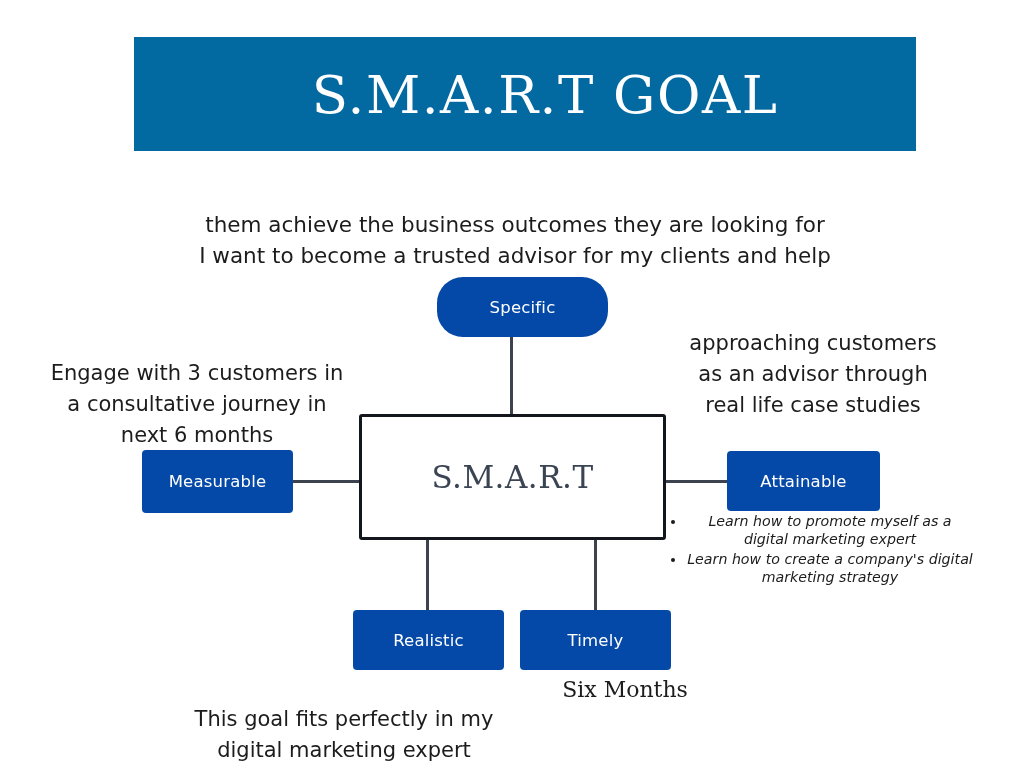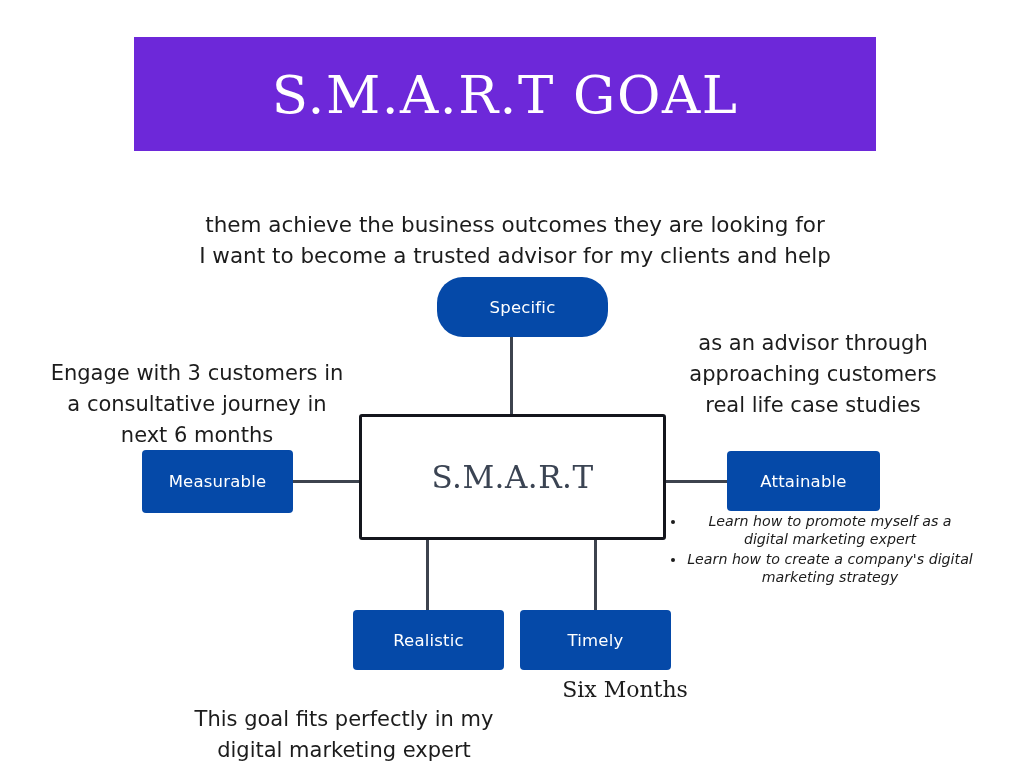--- a/index.html
+++ b/index.html
@@ -16,24 +16,25 @@
     color: #1a1a1a;
   }
 
   
   #title-banner {
     position: absolute;
     left: 134px;
     top: 37px;
     width: 742px;
     height: 114px;
-    background: #6d28d9;
+    background: #0369a1;
     display: flex;
     align-items: center;
     justify-content: center;
+    padding-left: 40px;
   }
   #title-text {
     font-family: "DejaVu Serif", serif;
     font-weight: 400;
     font-size: 53px;
     letter-spacing: 1.5px;
     color: #ffffff;
     line-height: 1;
     white-space: nowrap;
   }
@@ -190,22 +191,22 @@
   <span>Timely</span>
 </div>
 
 <div id="ann-measurable" class="annotation">
   <div>Engage with 3 customers in</div>
   <div>a consultative journey in</div>
   <div>next 6 months</div>
 </div>
 
 <div id="ann-attainable" class="annotation">
+  <div>approaching customers</div>
   <div>as an advisor through</div>
-  <div>approaching customers</div>
   <div>real life case studies</div>
 </div>
 
 <div id="ann-attainable-bullets">
   <ul>
     <li>Learn how to promote myself as a digital marketing expert</li>
     <li>Learn how to create a company's digital marketing strategy</li>
   </ul>
 </div>
 

